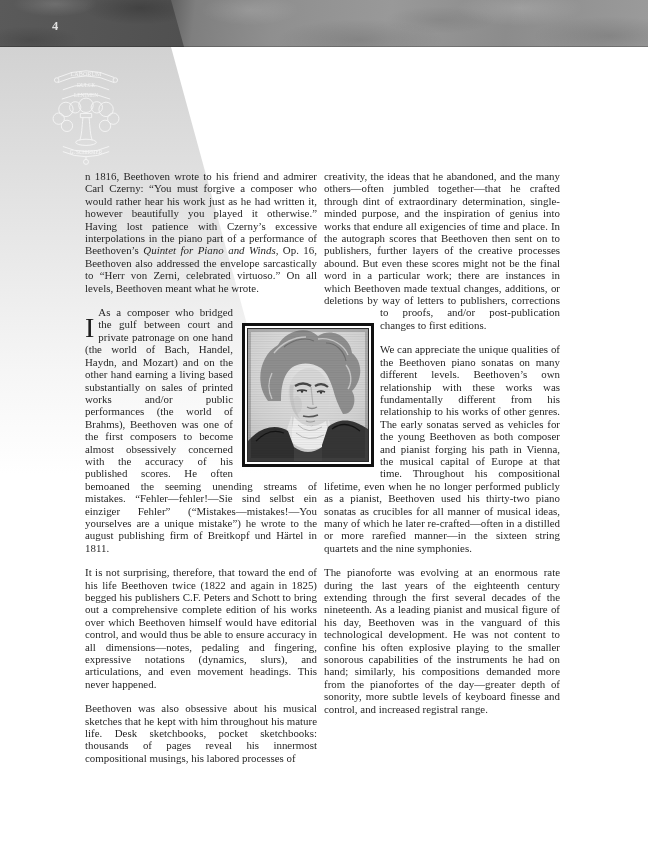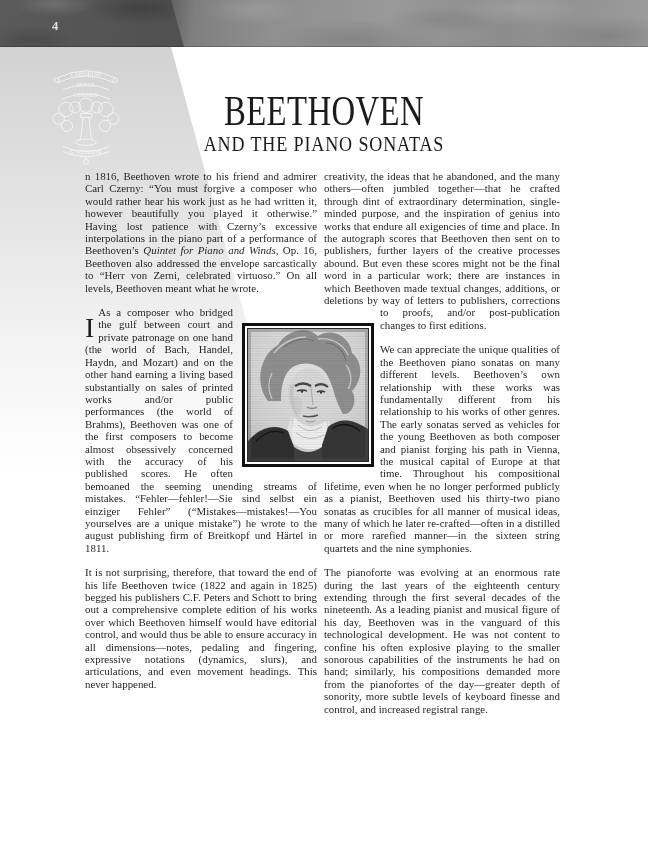--- a/index.html
+++ b/index.html
@@ -101,31 +101,28 @@
     <path d="M14,84 Q36.5,94 59,84"></path>
     <path d="M14,89 Q36.5,99 59,89"></path>
     <path d="M36.5,94 V96.5"></path>
     <circle cx="36.5" cy="99" r="2.4"></circle>
     <text x="36.5" y="15.5" font-size="6">LABORUM</text>
     <text x="36.5" y="26" font-size="5.2">DULCE</text>
     <text x="36.5" y="35.5" font-size="5.2">LENIMEN</text>
     <text x="36.5" y="91" font-size="5">G. SCHIRMER</text>
   </svg>
 
-  <div class="titleblock">
-    <div class="title">BEETHOVEN</div>
-    <div class="subtitle">AND THE PIANO SONATAS</div>
-  </div>
 
   <div class="col col-left">
     <div class="push-r"></div>
     <div class="block-r"></div>
     <p><span class="dropcap">I</span><span>n 1816, Beethoven wrote to his friend and admirer Carl Czerny: “You must forgive a composer who would rather hear his work just as he had written it, however beautifully you played it otherwise.” Having lost patience with Czerny’s excessive interpolations in the piano part of a performance of Beethoven’s </span><i>Quintet for Piano and Winds</i><span>, Op. 16, Beethoven also addressed the envelope sarcastically to “Herr von Zerni, celebrated virtuoso.” On all levels, Beethoven meant what he wrote.</span></p>
     <p>As a composer who bridged the gulf between court and private patronage on one hand (the world of Bach, Handel, Haydn, and Mozart) and on the other hand earning a living based substantially on sales of printed works and/or public performances (the world of Brahms), Beethoven was one of the first composers to become almost obsessively concerned with the accuracy of his published scores. He often bemoaned the seeming unending streams of mistakes. “Fehler—fehler!—Sie sind selbst ein einziger Fehler” (“Mistakes—mistakes!—You yourselves are a unique mistake”) he wrote to the august publishing firm of Breitkopf und Härtel in 1811.</p>
     <p>It is not surprising, therefore, that toward the end of his life Beethoven twice (1822 and again in 1825) begged his publishers C.F. Peters and Schott to bring out a comprehensive complete edition of his works over which Beethoven himself would have editorial control, and would thus be able to ensure accuracy in all dimensions—notes, pedaling and fingering, expressive notations (dynamics, slurs), and articulations, and even movement headings. This never happened.</p>
+    <p>Beethoven was also obsessive about his musical sketches that he kept with him throughout his mature life. Desk sketchbooks, pocket sketchbooks: thousands of pages reveal his innermost compositional musings, his labored processes of</p>
   </div>
 
   <div class="col col-right">
     <div class="push-l"></div>
     <div class="block-l"></div>
     <p>creativity, the ideas that he abandoned, and the many others—often jumbled together—that he crafted through dint of extraordinary determination, single-minded purpose, and the inspiration of genius into works that endure all exigencies of time and place. In the autograph scores that Beethoven then sent on to publishers, further layers of the creative processes abound. But even these scores might not be the final word in a particular work; there are instances in which Beethoven made textual changes, additions, or deletions by way of letters to publishers, corrections to proofs, and/or post-publication changes to first editions.</p>
     <p>We can appreciate the unique qualities of the Beethoven piano sonatas on many different levels. Beethoven’s own relationship with these works was fundamentally different from his relationship to his works of other genres. The early sonatas served as vehicles for the young Beethoven as both composer and pianist forging his path in Vienna, the musical capital of Europe at that time. Throughout his compositional lifetime, even when he no longer performed publicly as a pianist, Beethoven used his thirty-two piano sonatas as crucibles for all manner of musical ideas, many of which he later re-crafted—often in a distilled or more rarefied manner—in the sixteen string quartets and the nine symphonies.</p>
     <p>The pianoforte was evolving at an enormous rate during the last years of the eighteenth century extending through the first several decades of the nineteenth. As a leading pianist and musical figure of his day, Beethoven was in the vanguard of this technological development. He was not content to confine his often explosive playing to the smaller sonorous capabilities of the instruments he had on hand; similarly, his compositions demanded more from the pianofortes of the day—greater depth of sonority, more subtle levels of keyboard finesse and control, and increased registral range.</p>
   </div>
 

